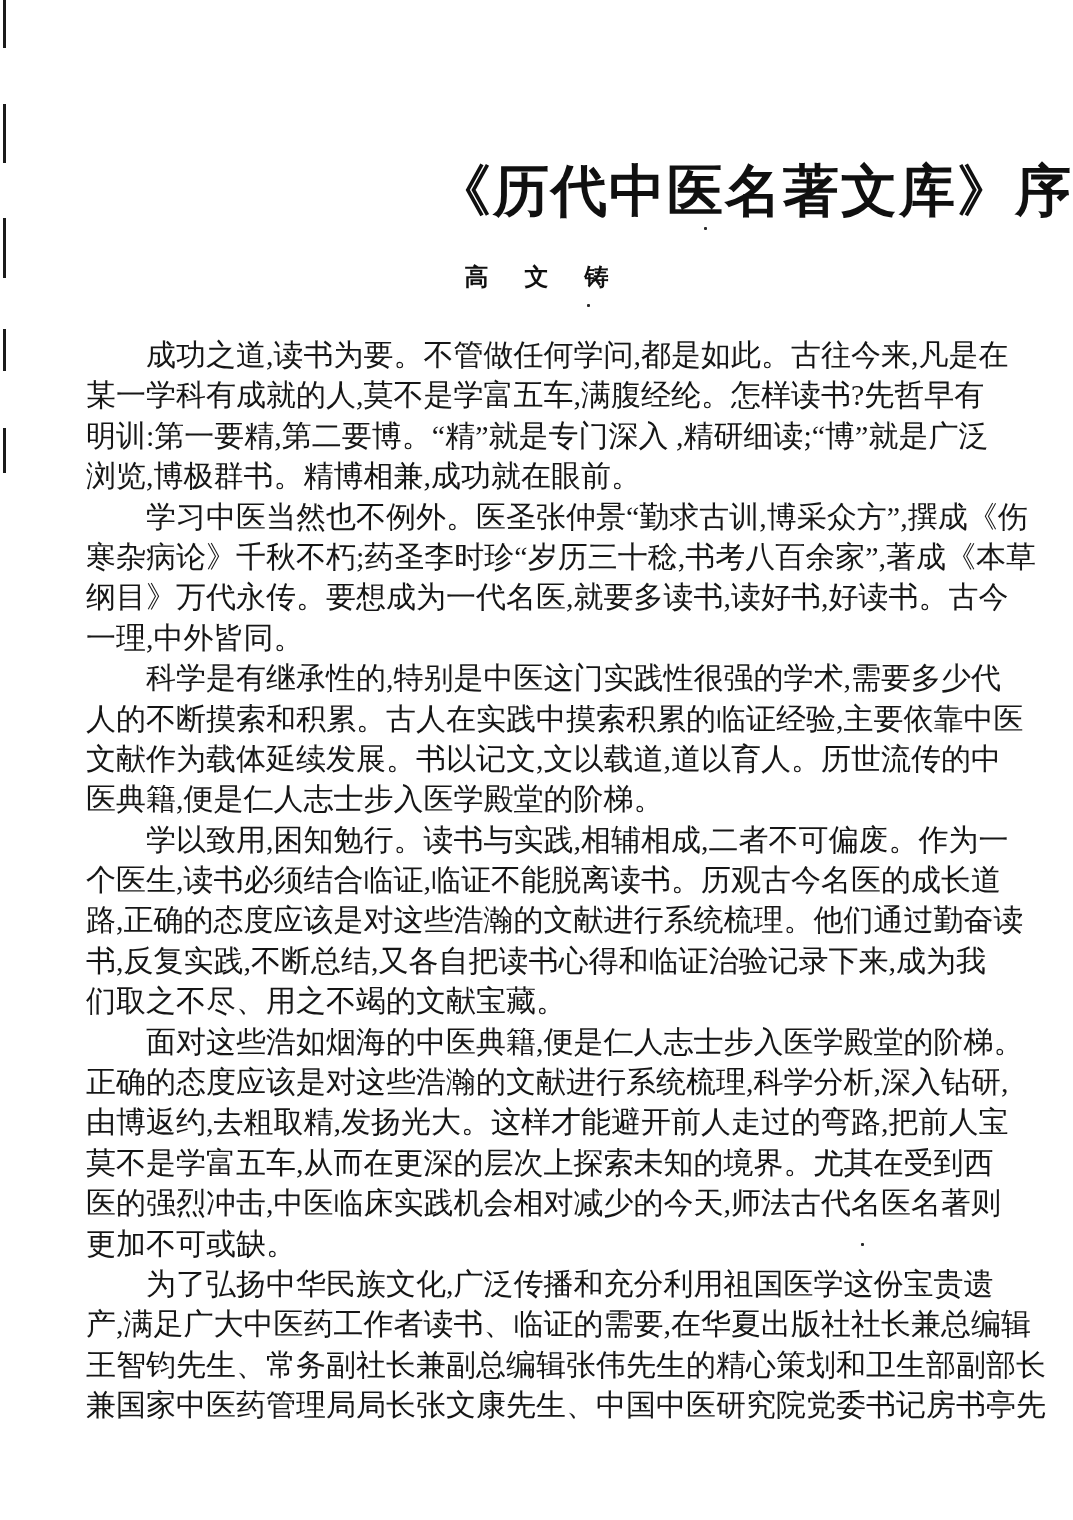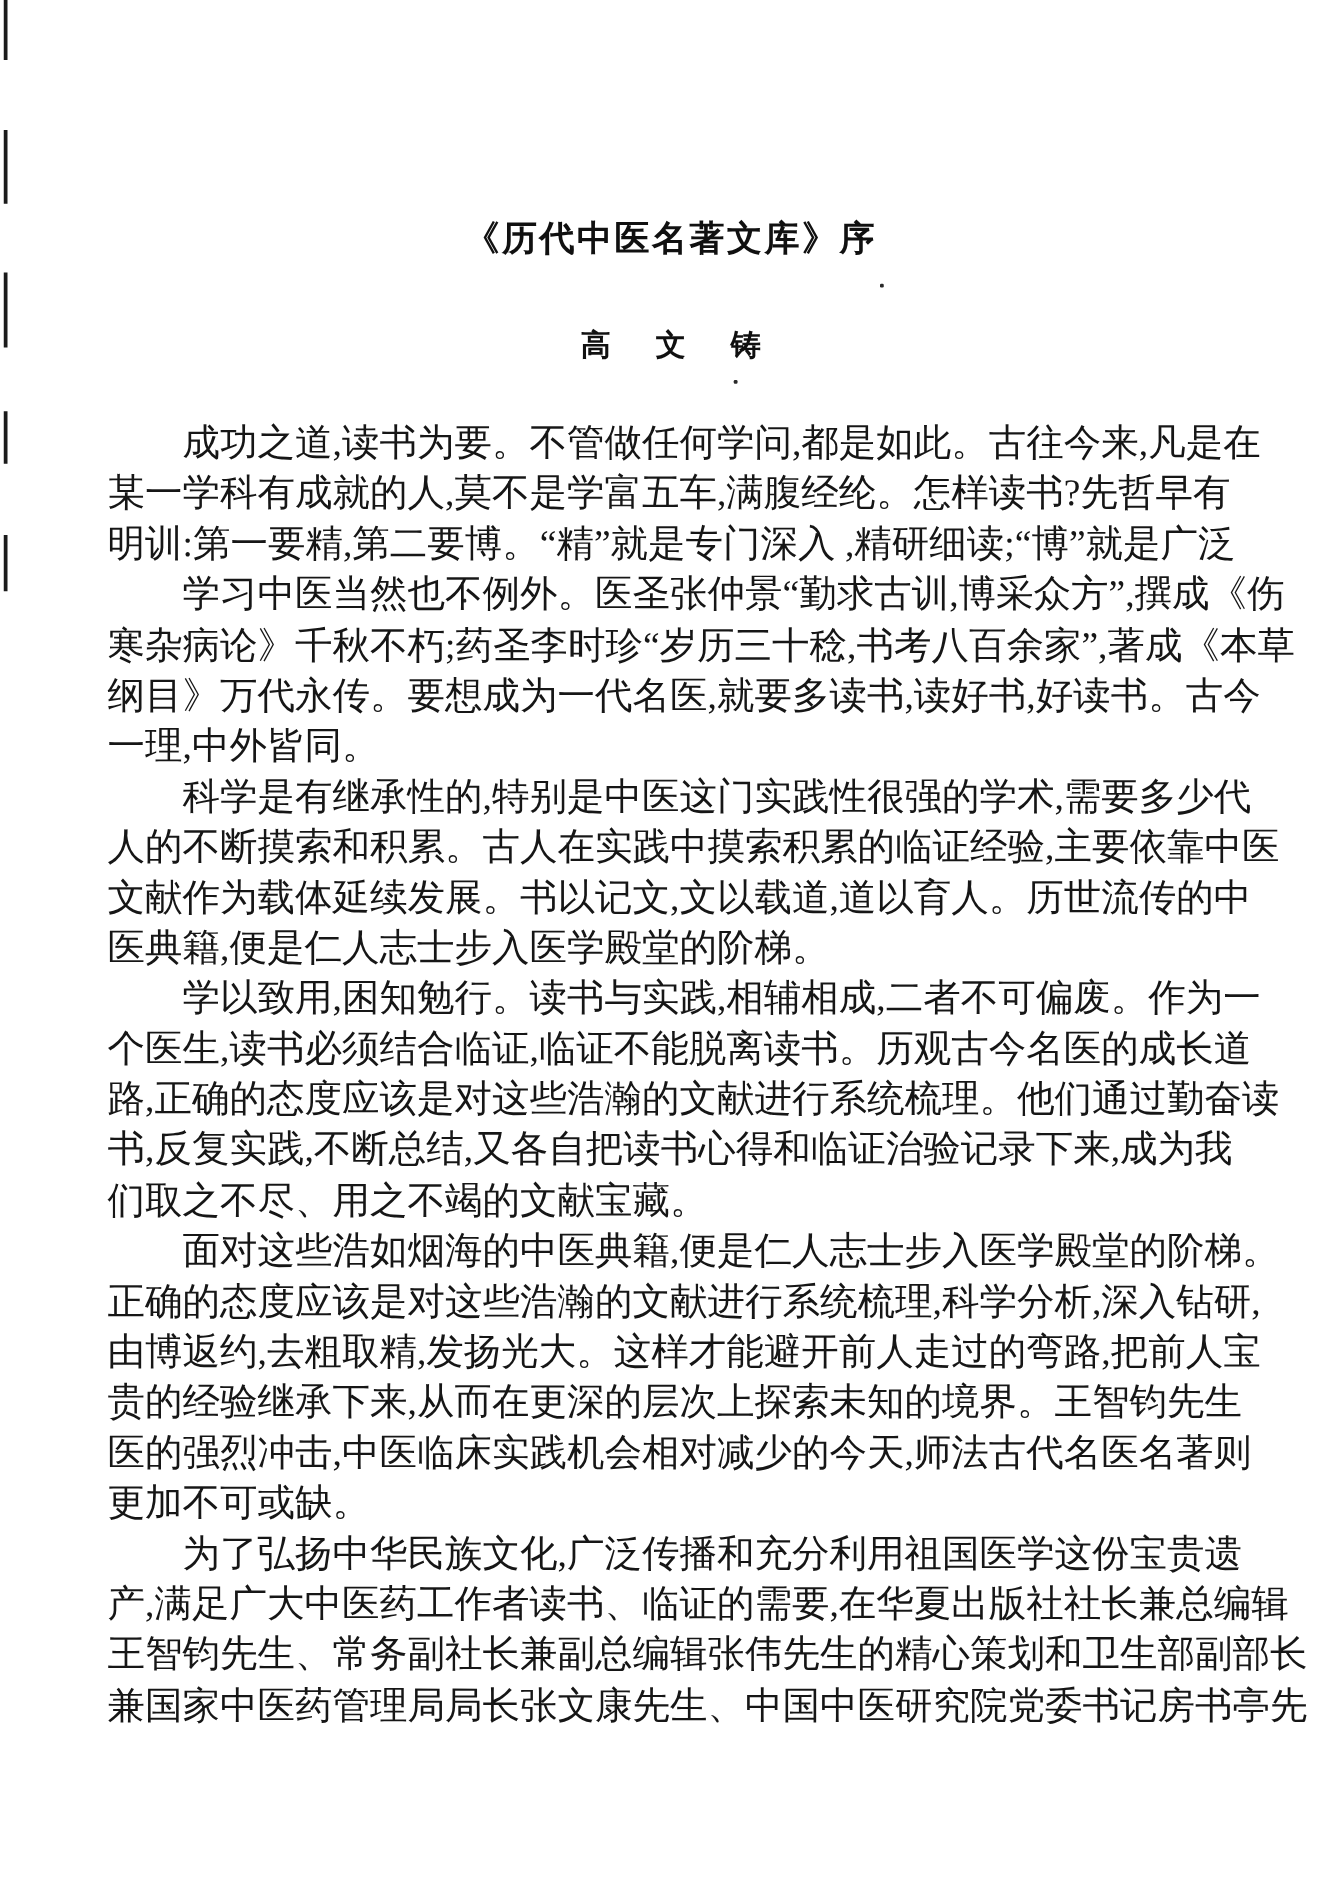--- a/index.html
+++ b/index.html
@@ -29,24 +29,24 @@
     height: 3px;
     background: #2a2a2a;
     border-radius: 1px;
   }
   .doc-title {
     position: absolute;
     top: 165px;
     left: 0;
     width: 100%;
     margin: 0;
-    text-align: center;
+    text-align: right;
     font-family: "Liberation Sans", "DejaVu Sans", sans-serif;
     font-weight: 700;
-    font-size: 28px;
+    font-size: 56px;
     line-height: 52px;
     letter-spacing: 2px;
     color: #101010;
   }
   .doc-author {
     position: absolute;
     top: 258px;
     left: 0;
     width: 100%;
     margin: 0;
@@ -100,20 +100,21 @@
   <h1 class="doc-title">《历代中医名著文库》序</h1>
 
   <div class="doc-author">高　文　铸</div>
 
   <div class="body-text">
 
     <div class="paragraph">
       <div class="text-line indent">成功之道,读书为要。不管做任何学问,都是如此。古往今来,凡是在</div>
       <div class="text-line">某一学科有成就的人,莫不是学富五车,满腹经纶。怎样读书?先哲早有</div>
       <div class="text-line">明训:第一要精,第二要博。“精”就是专门深入 ,精研细读;“博”就是广泛</div>
+      <div class="text-line">浏览,博极群书。精博相兼,成功就在眼前。</div>
     </div>
 
     <div class="paragraph">
       <div class="text-line indent">学习中医当然也不例外。医圣张仲景“勤求古训,博采众方”,撰成《伤</div>
       <div class="text-line">寒杂病论》千秋不朽;药圣李时珍“岁历三十稔,书考八百余家”,著成《本草</div>
       <div class="text-line">纲目》万代永传。要想成为一代名医,就要多读书,读好书,好读书。古今</div>
       <div class="text-line">一理,中外皆同。</div>
     </div>
 
     <div class="paragraph">
@@ -128,21 +129,21 @@
       <div class="text-line">个医生,读书必须结合临证,临证不能脱离读书。历观古今名医的成长道</div>
       <div class="text-line">路,正确的态度应该是对这些浩瀚的文献进行系统梳理。他们通过勤奋读</div>
       <div class="text-line">书,反复实践,不断总结,又各自把读书心得和临证治验记录下来,成为我</div>
       <div class="text-line">们取之不尽、用之不竭的文献宝藏。</div>
     </div>
 
     <div class="paragraph">
       <div class="text-line indent">面对这些浩如烟海的中医典籍,便是仁人志士步入医学殿堂的阶梯。</div>
       <div class="text-line">正确的态度应该是对这些浩瀚的文献进行系统梳理,科学分析,深入钻研,</div>
       <div class="text-line">由博返约,去粗取精,发扬光大。这样才能避开前人走过的弯路,把前人宝</div>
-      <div class="text-line">贵的经验继承下来,从而在更深的层次上探索未知的境界。王智钧先生</div>
+      <div class="text-line">莫不是学富五车,从而在更深的层次上探索未知的境界。尤其在受到西</div>
       <div class="text-line">医的强烈冲击,中医临床实践机会相对减少的今天,师法古代名医名著则</div>
       <div class="text-line">更加不可或缺。</div>
     </div>
 
     <div class="paragraph">
       <div class="text-line indent">为了弘扬中华民族文化,广泛传播和充分利用祖国医学这份宝贵遗</div>
       <div class="text-line">产,满足广大中医药工作者读书、临证的需要,在华夏出版社社长兼总编辑</div>
       <div class="text-line">王智钧先生、常务副社长兼副总编辑张伟先生的精心策划和卫生部副部长</div>
       <div class="text-line">兼国家中医药管理局局长张文康先生、中国中医研究院党委书记房书亭先</div>
     </div>

